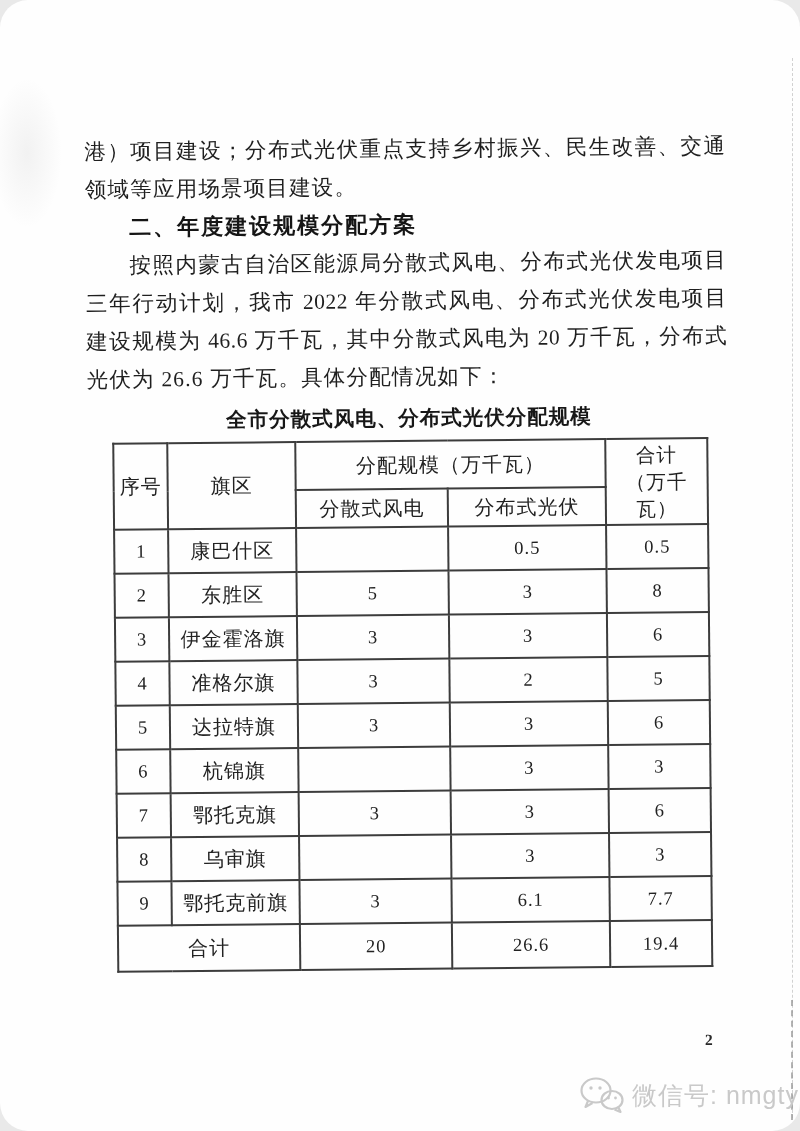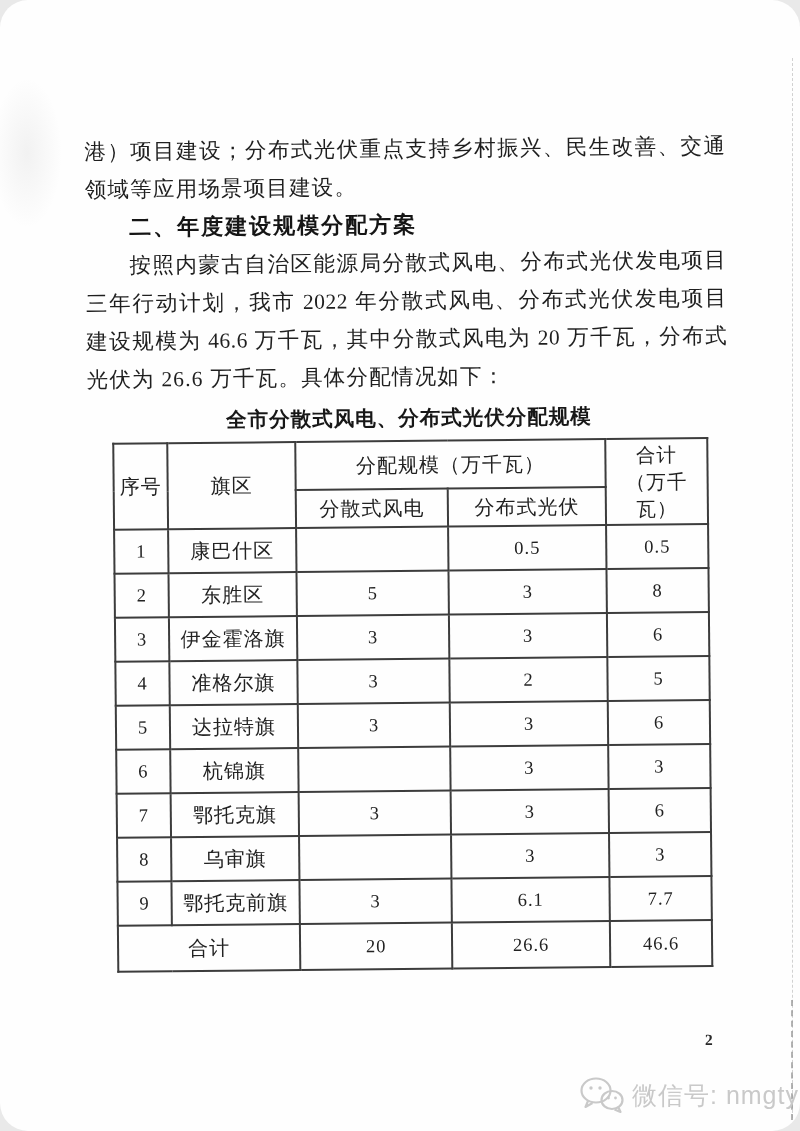--- a/index.html
+++ b/index.html
@@ -185,21 +185,21 @@
     <td class="num">3</td>
     <td class="num">6.1</td>
     <td class="num">7.7</td>
   </tr>
 </tbody>
       <tfoot>
         <tr>
           <td colspan="2">合计</td>
           <td class="num">20</td>
           <td class="num">26.6</td>
-          <td class="num">46.6</td>
+          <td class="num">19.4</td>
         </tr>
       </tfoot>
     </table>
 
     <div class="page-number">2</div>
   </div>
 
   <div class="watermark">
     <span style="display:inline-flex;">
       <svg width="46" height="38" viewBox="0 0 46 38" fill="none">

